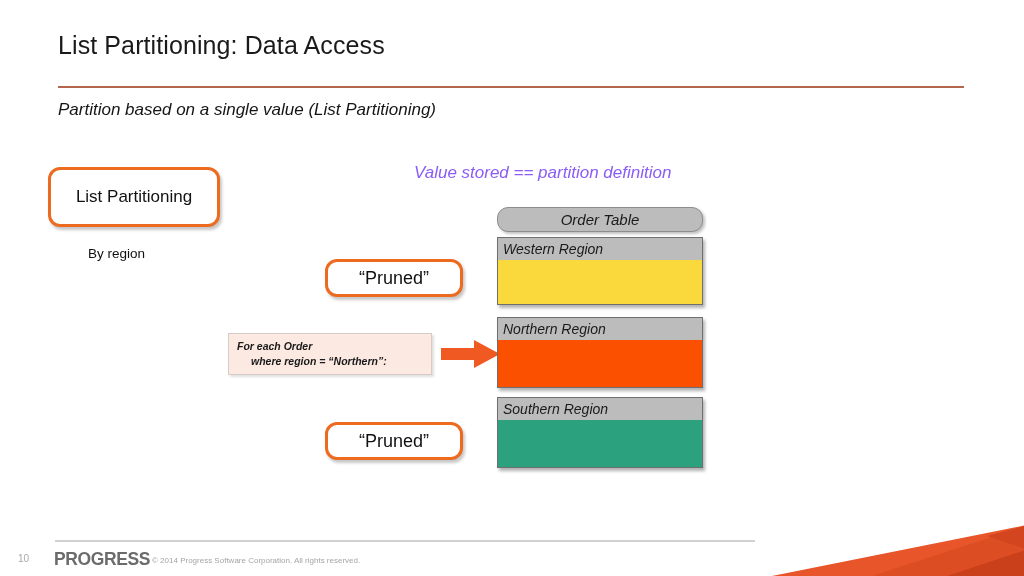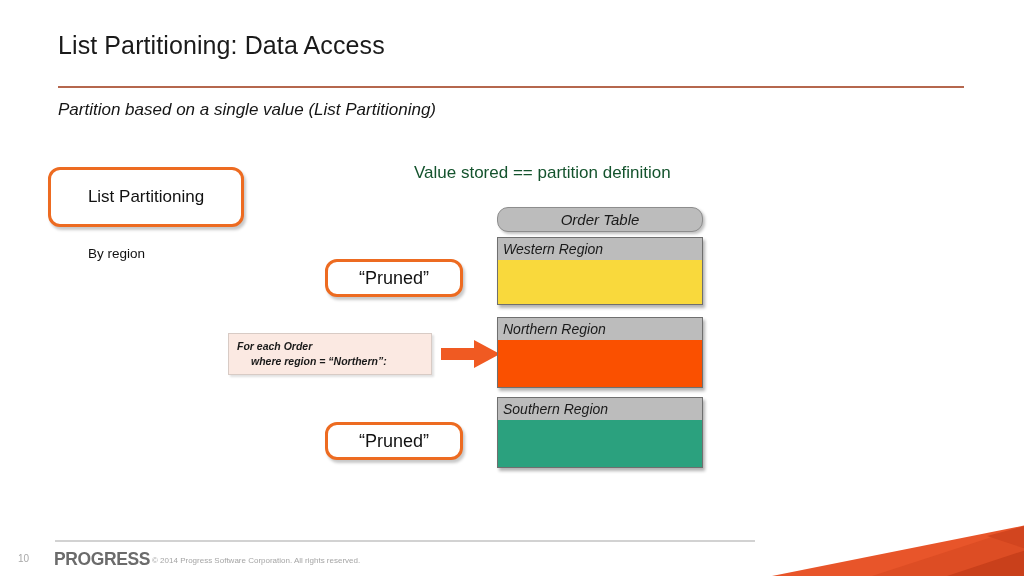--- a/index.html
+++ b/index.html
@@ -58,21 +58,21 @@
     justify-content: center;
     color: #111111;
     box-sizing: border-box;
   }
   .round-box.shadowed {
     box-shadow: 2px 3px 3px rgba(0,0,0,0.22);
   }
   #list-part-box {
     left: 48px;
     top: 167px;
-    width: 196px;
+    width: 172px;
     height: 60px;
     font-size: 17px;
   }
   #by-region {
     position: absolute;
     left: 88px;
     top: 246px;
     font-size: 13.5px;
     color: #111111;
     white-space: nowrap;
@@ -120,21 +120,22 @@
     width: 60px;
     height: 32px;
   }
 
   
   #heading-value-stored {
     position: absolute;
     left: 414px;
     top: 163px;
     font-size: 17px;
-    color: #14532d;
+    font-style: italic;
+    color: #8b5cf6;
     white-space: nowrap;
   }
   .table-header {
     position: absolute;
     left: 497px;
     top: 207px;
     width: 206px;
     height: 25px;
     background: #bcbcbc;
     border: 1px solid #8d8d8d;

